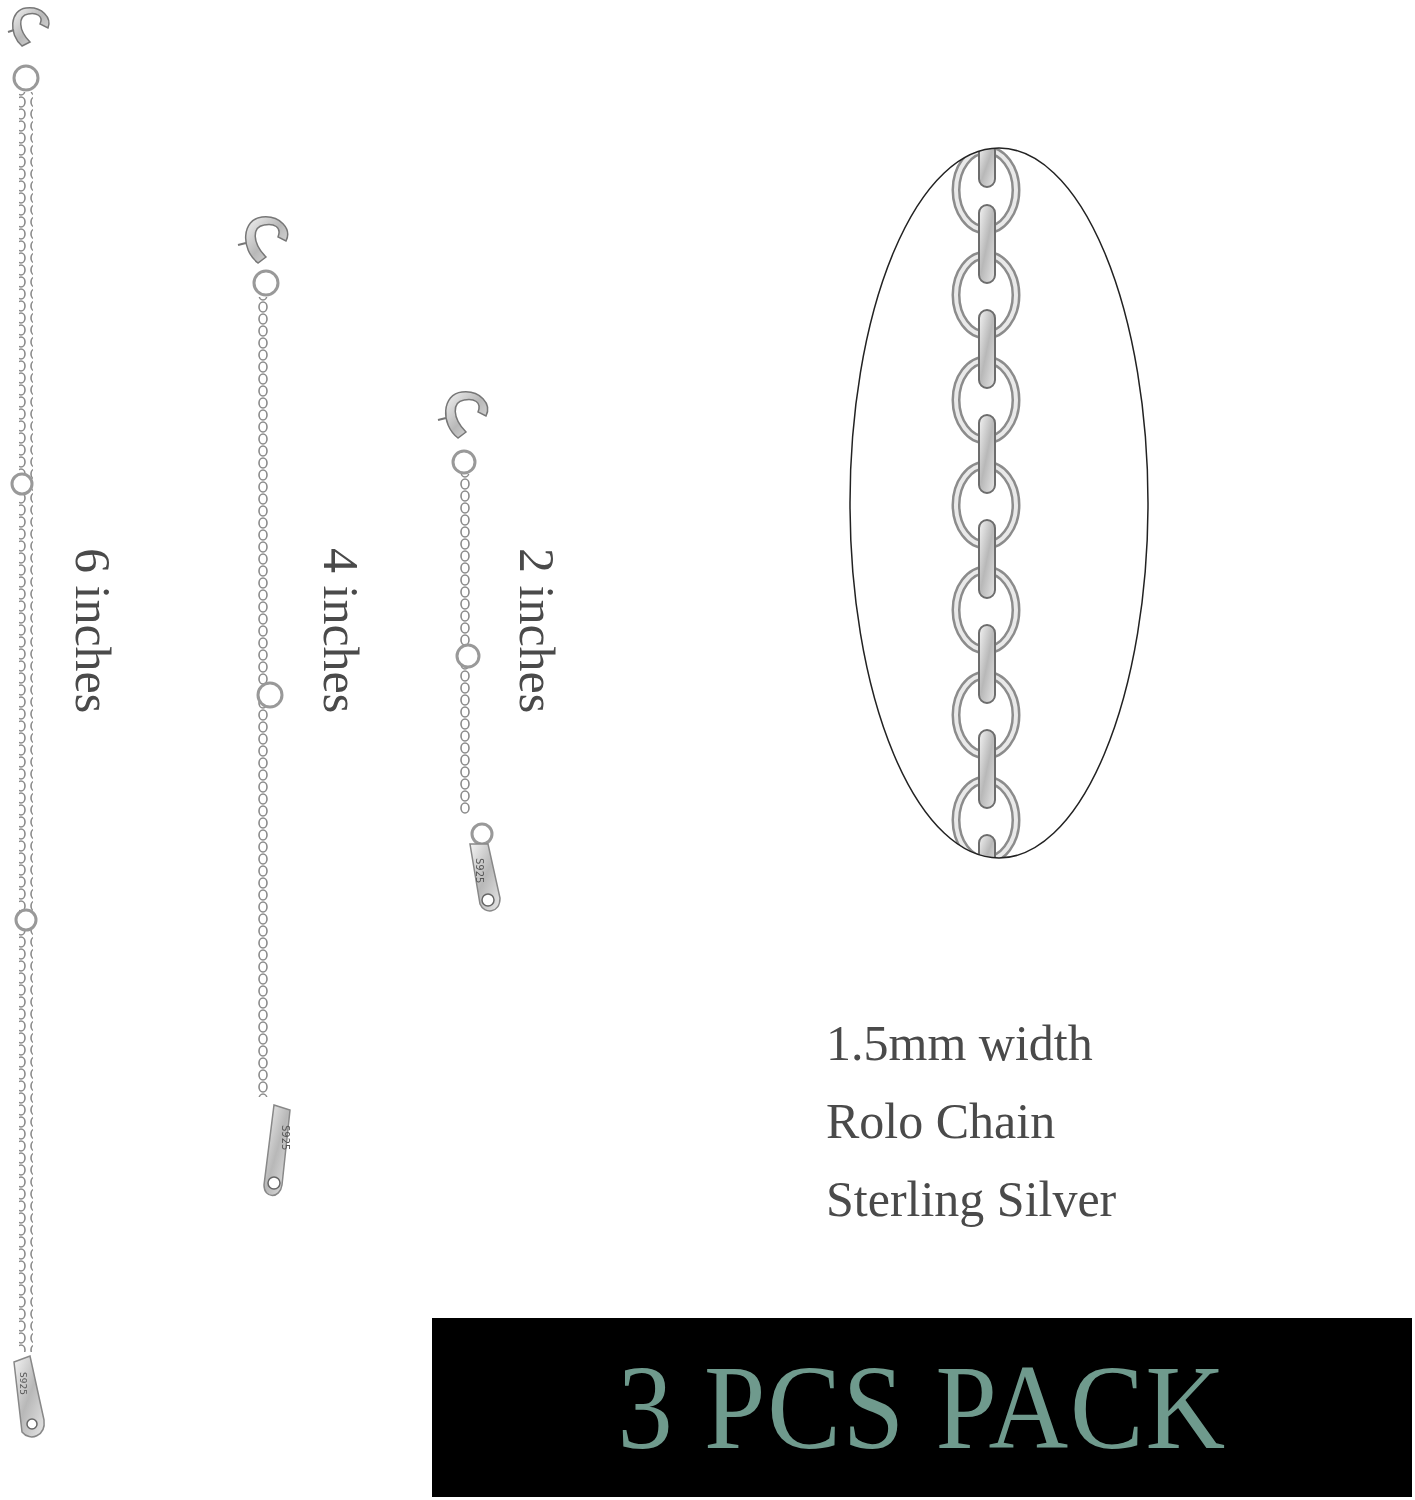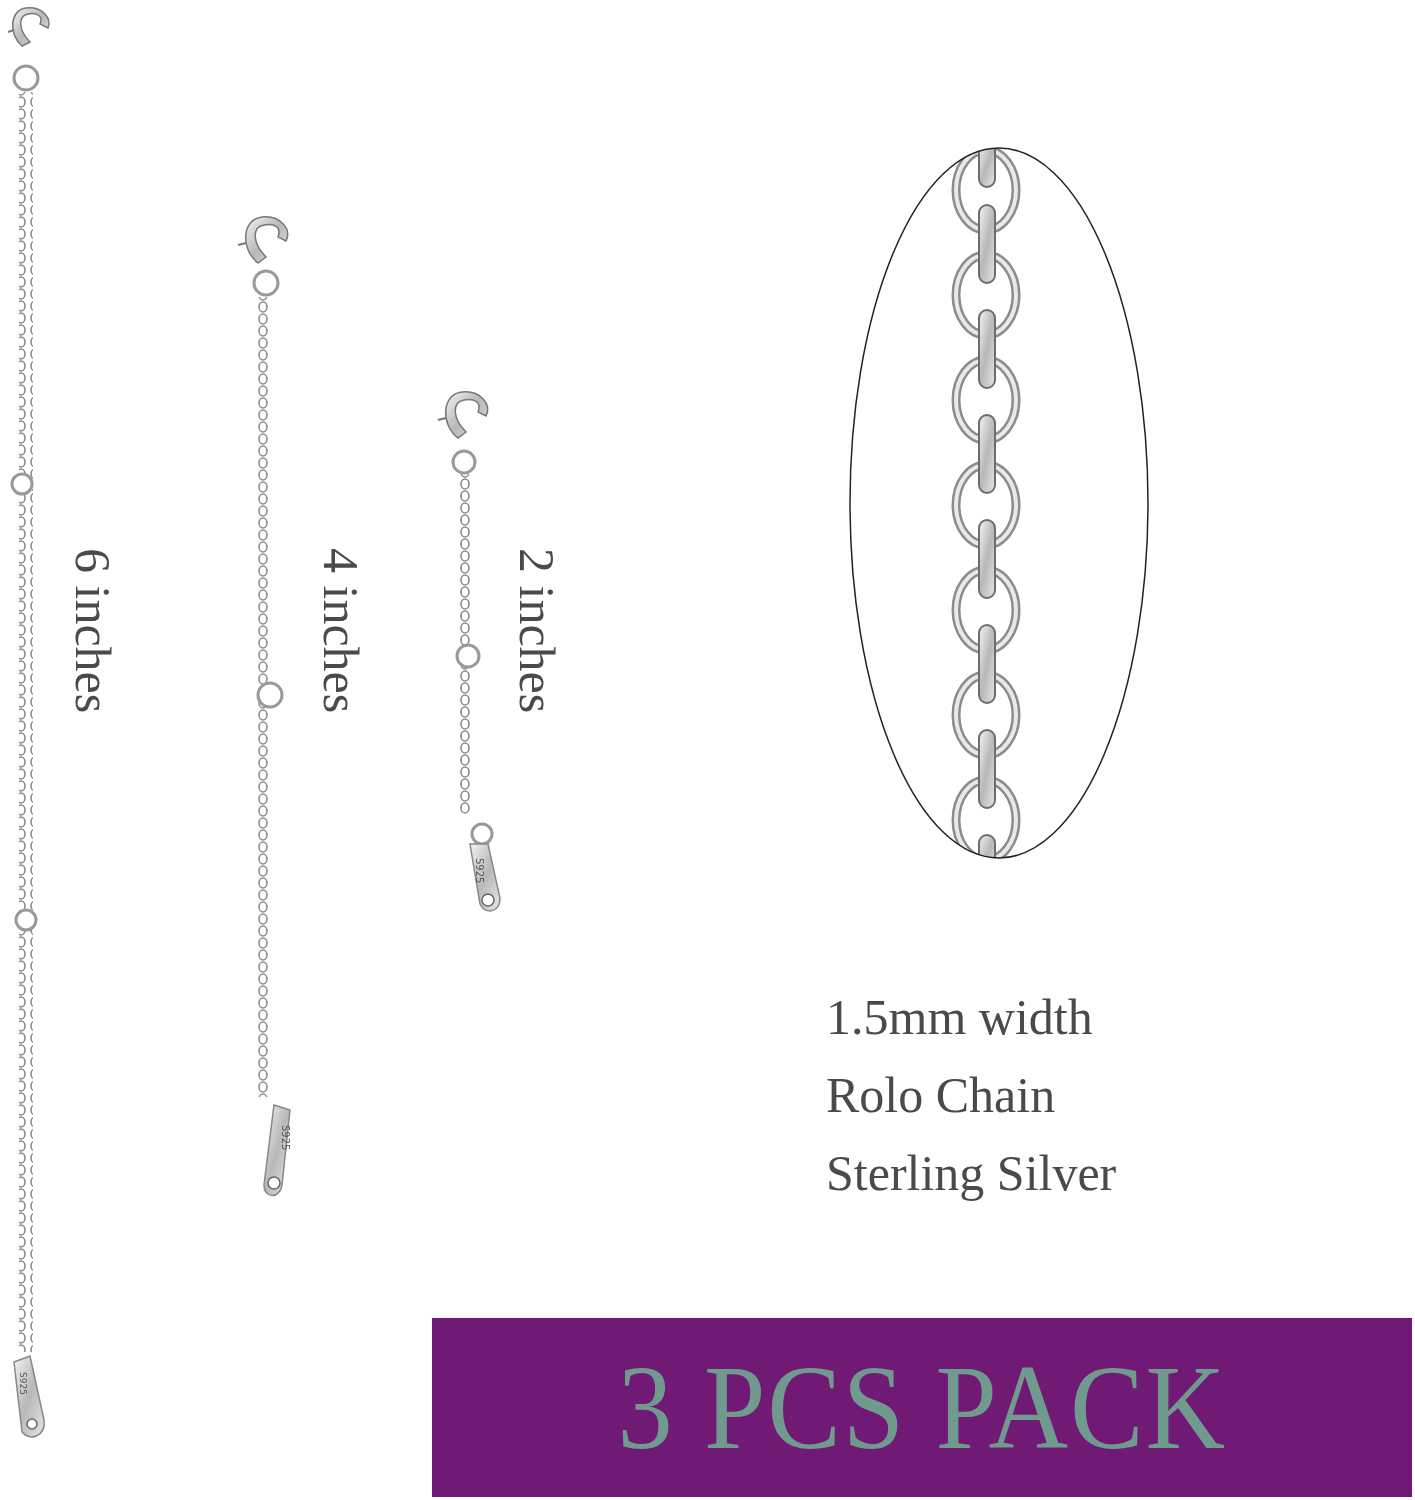--- a/index.html
+++ b/index.html
@@ -5,27 +5,27 @@
   html, body { margin:0; padding:0; background:#ffffff; }
   body { width:1415px; height:1500px; position:relative; overflow:hidden; font-family:"Liberation Serif","DejaVu Serif",serif; }
   .abs { position:absolute; }
   svg { display:block; }
   .vlabel {
     position:absolute; color:#4a4a4a; font-size:50px; line-height:1;
     writing-mode: vertical-rl; white-space:nowrap;
     font-family:"Liberation Serif","DejaVu Serif",serif;
   }
   .spec {
-    position:absolute; left:826px; top:978px; color:#4a4a4a;
+    position:absolute; left:826px; top:1004px; color:#4a4a4a;
     font-size:50px; line-height:1.56; font-family:"Liberation Serif","DejaVu Serif",serif;
   }
   .spec div { white-space:nowrap; }
   .banner {
     position:absolute; left:432px; top:1318px; width:980px; height:179px;
-    background:#701a75; display:flex; align-items:center; justify-content:center;
+    background:#000000; display:flex; align-items:center; justify-content:center;
   }
   .banner span {
     color:#6f9a8d; font-size:120px; line-height:1; letter-spacing:2px;
     font-family:"Liberation Serif","DejaVu Serif",serif;
     transform:scaleX(0.92);
   }
 </style>
 </head>
 <body>
 

